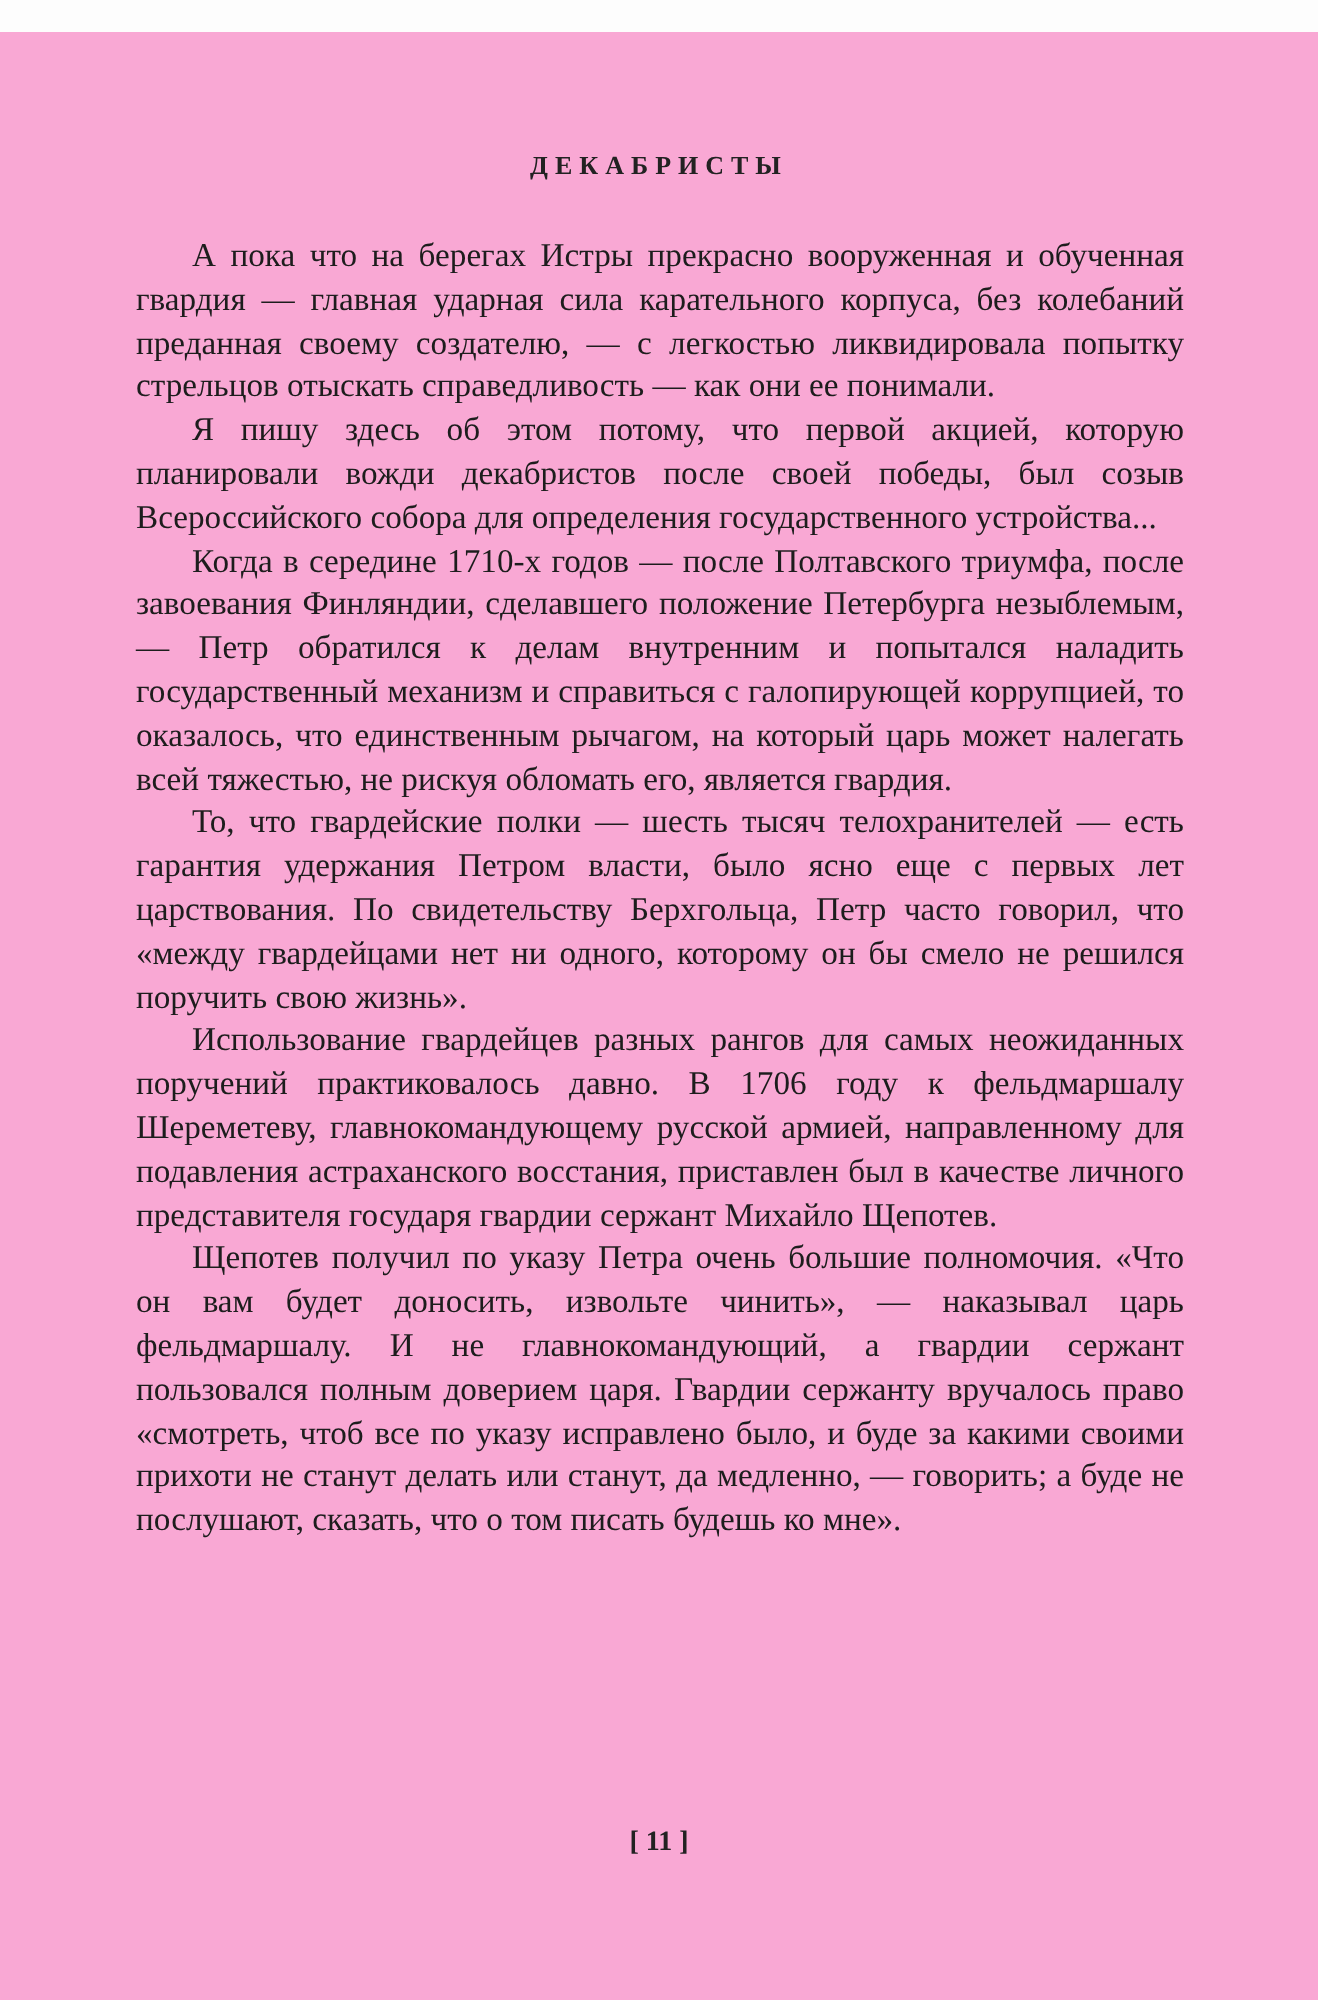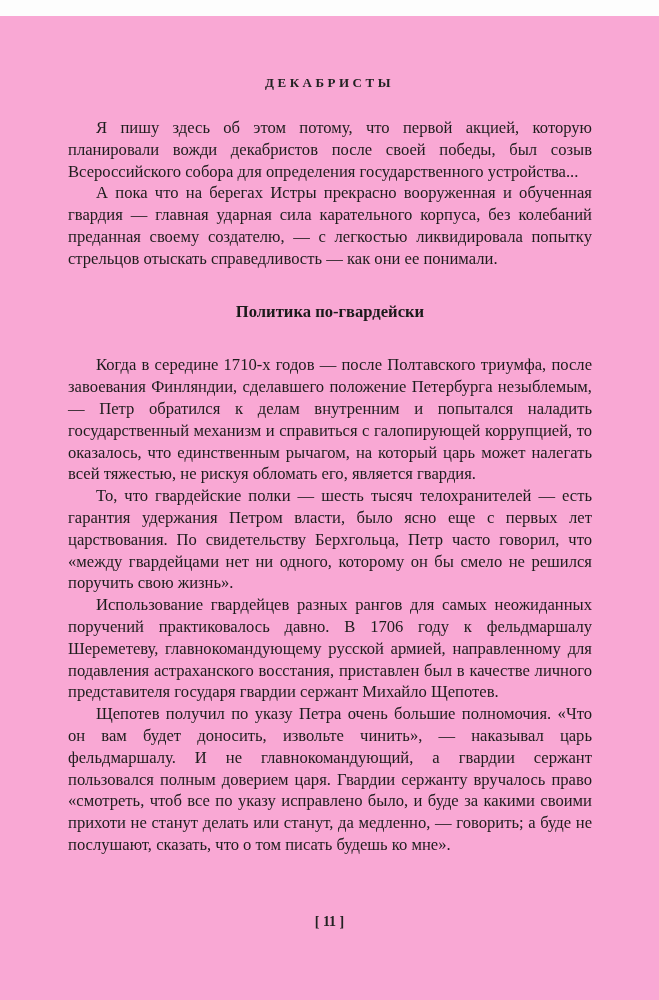--- a/index.html
+++ b/index.html
@@ -62,25 +62,24 @@
 </style>
 </head>
 <body>
 
 <div class="page">
 
   <div class="running-head">ДЕКАБРИСТЫ</div>
 
   <div class="text-block">
 
+    <p class="para">А пока что на берегах Истры прекрасно вооруженная и обученная гвардия — главная ударная сила карательного корпуса, без колебаний преданная своему создателю, — с легкостью ликвидировала попытку стрельцов отыскать справедливость — как они ее понимали.</p>
+
     <p class="para">Я пишу здесь об этом потому, что первой акцией, которую планировали вожди декабристов после своей победы, был созыв Всероссийского собора для определения государственного устройства...</p>
 
-    <p class="para">А пока что на берегах Истры прекрасно вооруженная и обученная гвардия — главная ударная сила карательного корпуса, без колебаний преданная своему создателю, — с легкостью ликвидировала попытку стрельцов отыскать справедливость — как они ее понимали.</p>
-
-    <h2 class="section-heading">Политика по-гвардейски</h2>
 
     <p class="para">Когда в середине 1710-х годов — после Полтавского триумфа, после завоевания Финляндии, сделавшего положение Петербурга незыблемым, — Петр обратился к делам внутренним и попытался наладить государственный механизм и справиться с галопирующей коррупцией, то оказалось, что единственным рычагом, на который царь может налегать всей тяжестью, не рискуя обломать его, является гвардия.</p>
 
     <p class="para">То, что гвардейские полки — шесть тысяч телохранителей — есть гарантия удержания Петром власти, было ясно еще с первых лет царствования. По свидетельству Берхгольца, Петр часто говорил, что «между гвардейцами нет ни одного, которому он бы смело не решился поручить свою жизнь».</p>
 
     <p class="para">Использование гвардейцев разных рангов для самых неожиданных поручений практиковалось давно. В 1706 году к фельдмаршалу Шереметеву, главнокомандующему русской армией, направленному для подавления астраханского восстания, приставлен был в качестве личного представителя государя гвардии сержант Михайло Щепотев.</p>
 
     <p class="para">Щепотев получил по указу Петра очень большие полномочия. «Что он вам будет доносить, извольте чинить», — наказывал царь фельдмаршалу. И не главнокомандующий, а гвардии сержант пользовался полным доверием царя. Гвардии сержанту вручалось право «смотреть, чтоб все по указу исправлено было, и буде за какими своими прихоти не станут делать или станут, да медленно, — говорить; а буде не послушают, сказать, что о том писать будешь ко мне».</p>
 
   </div>

